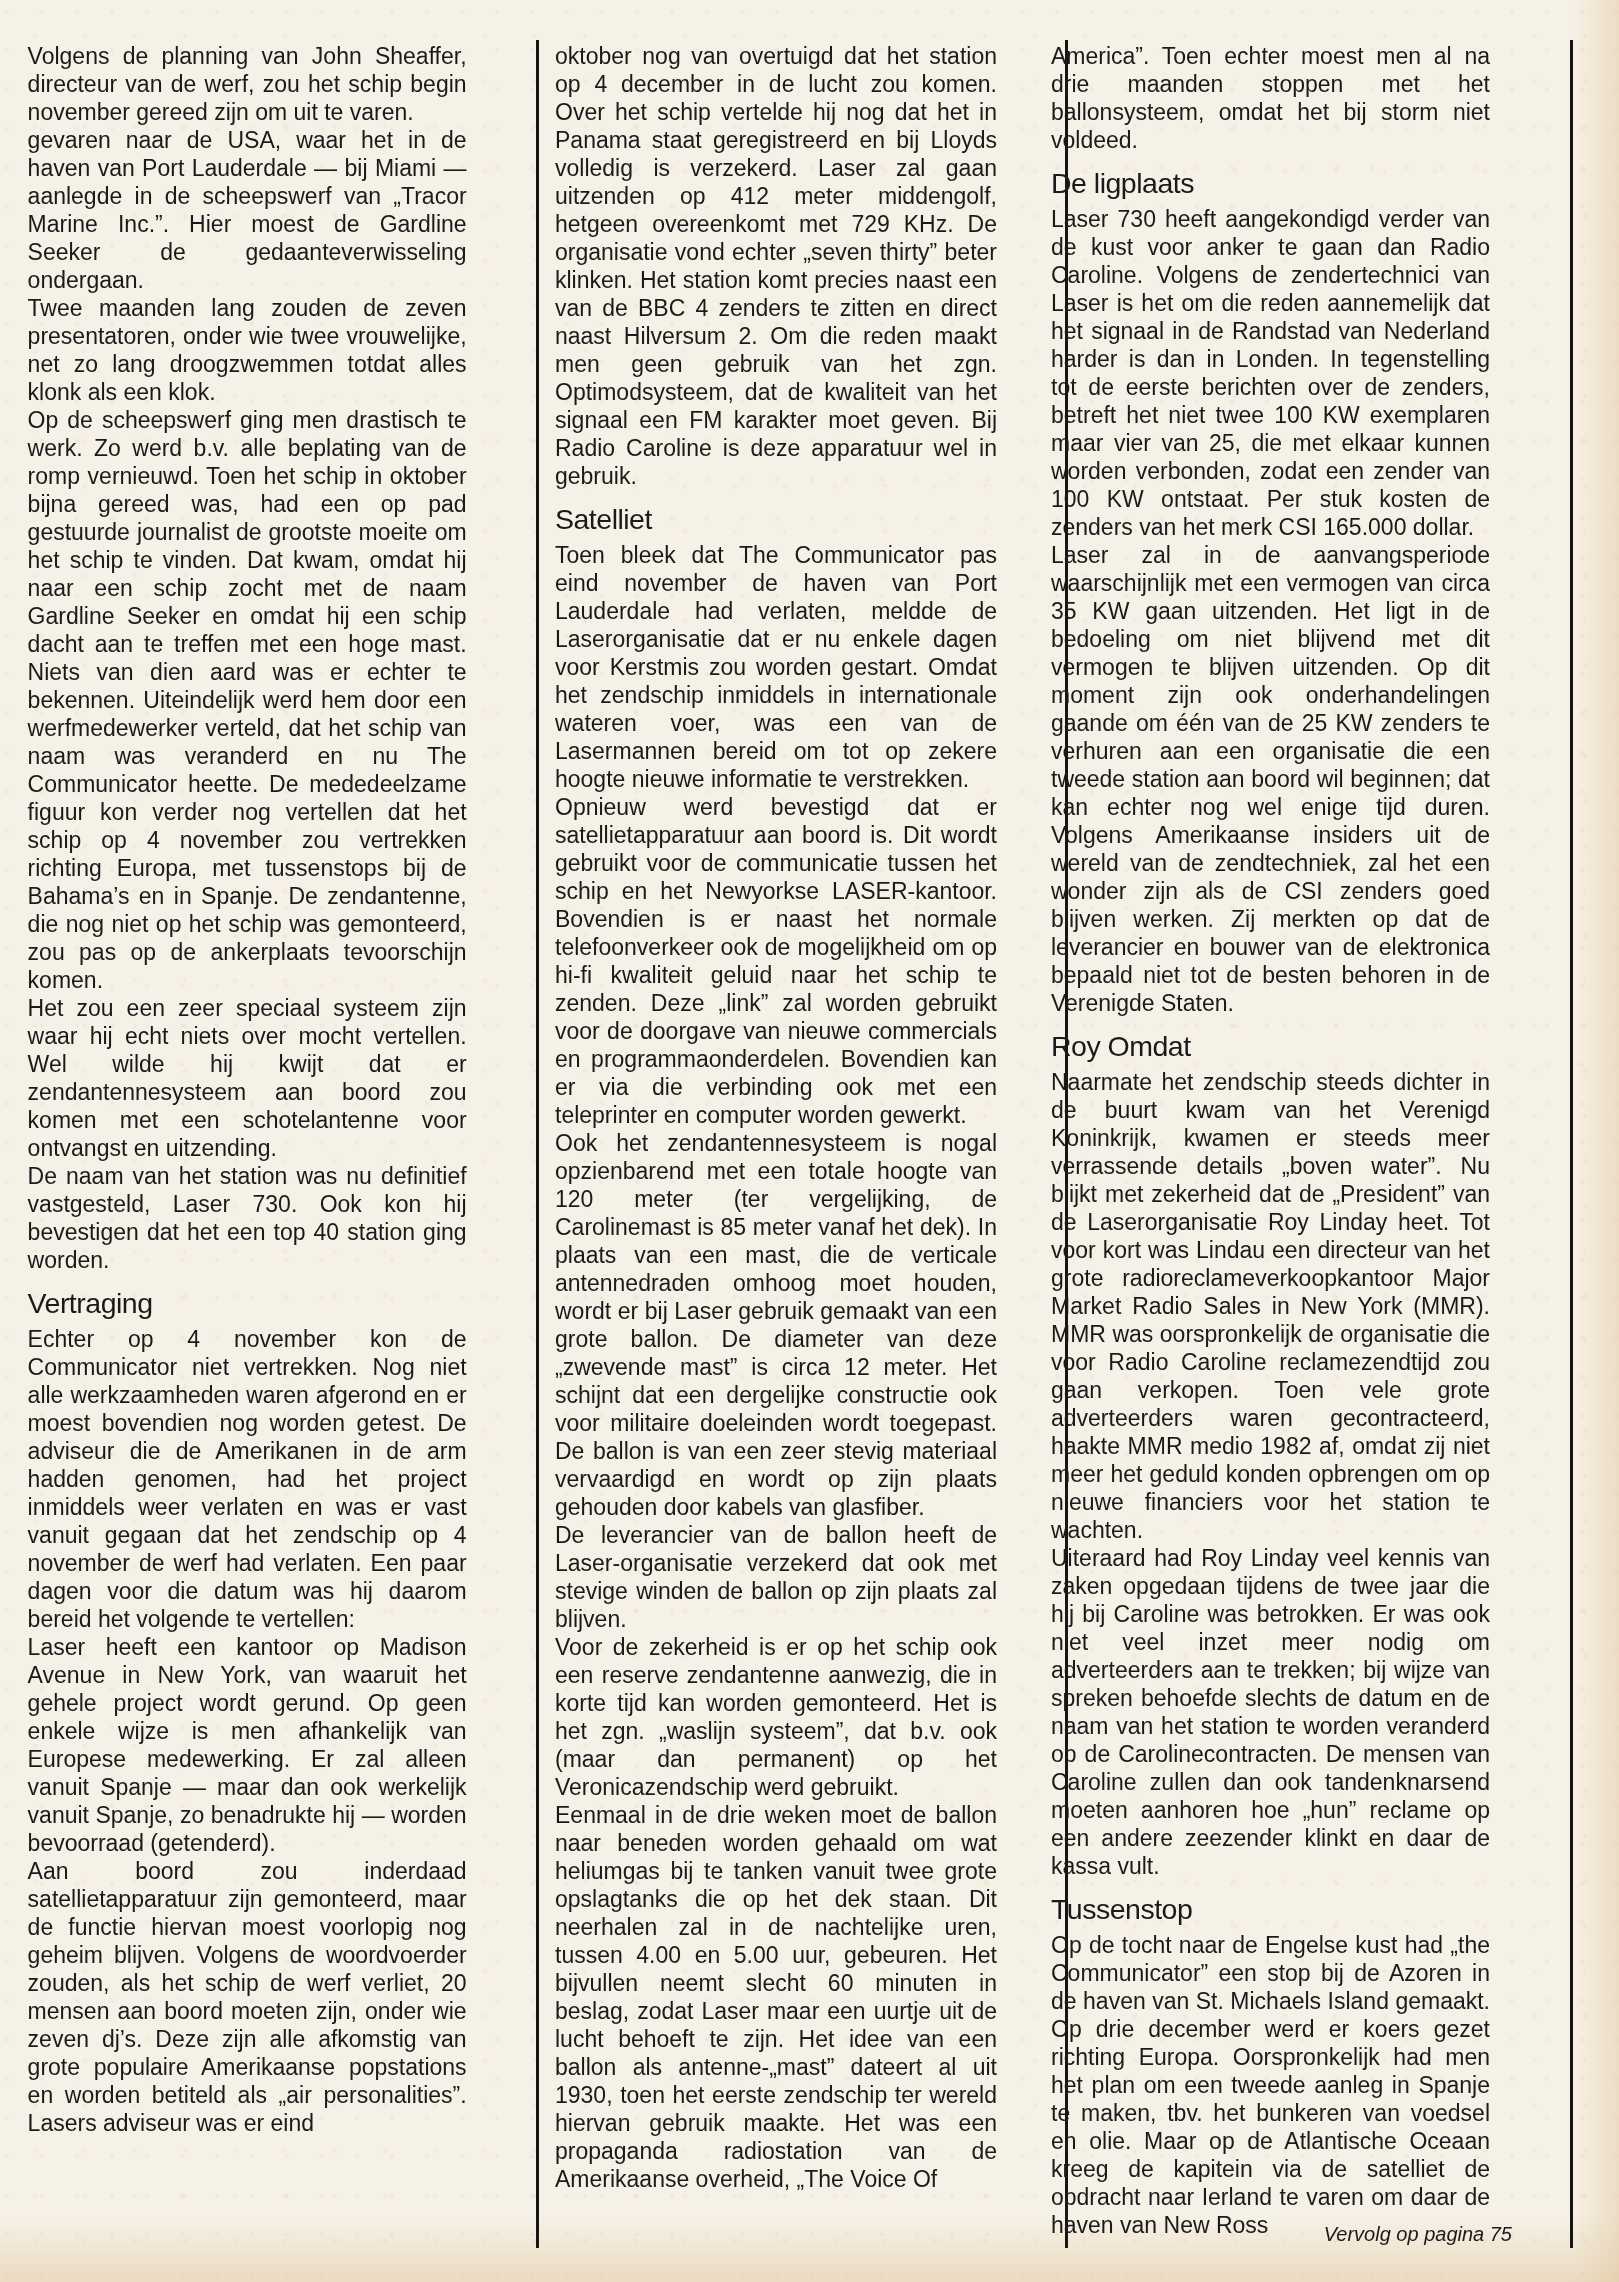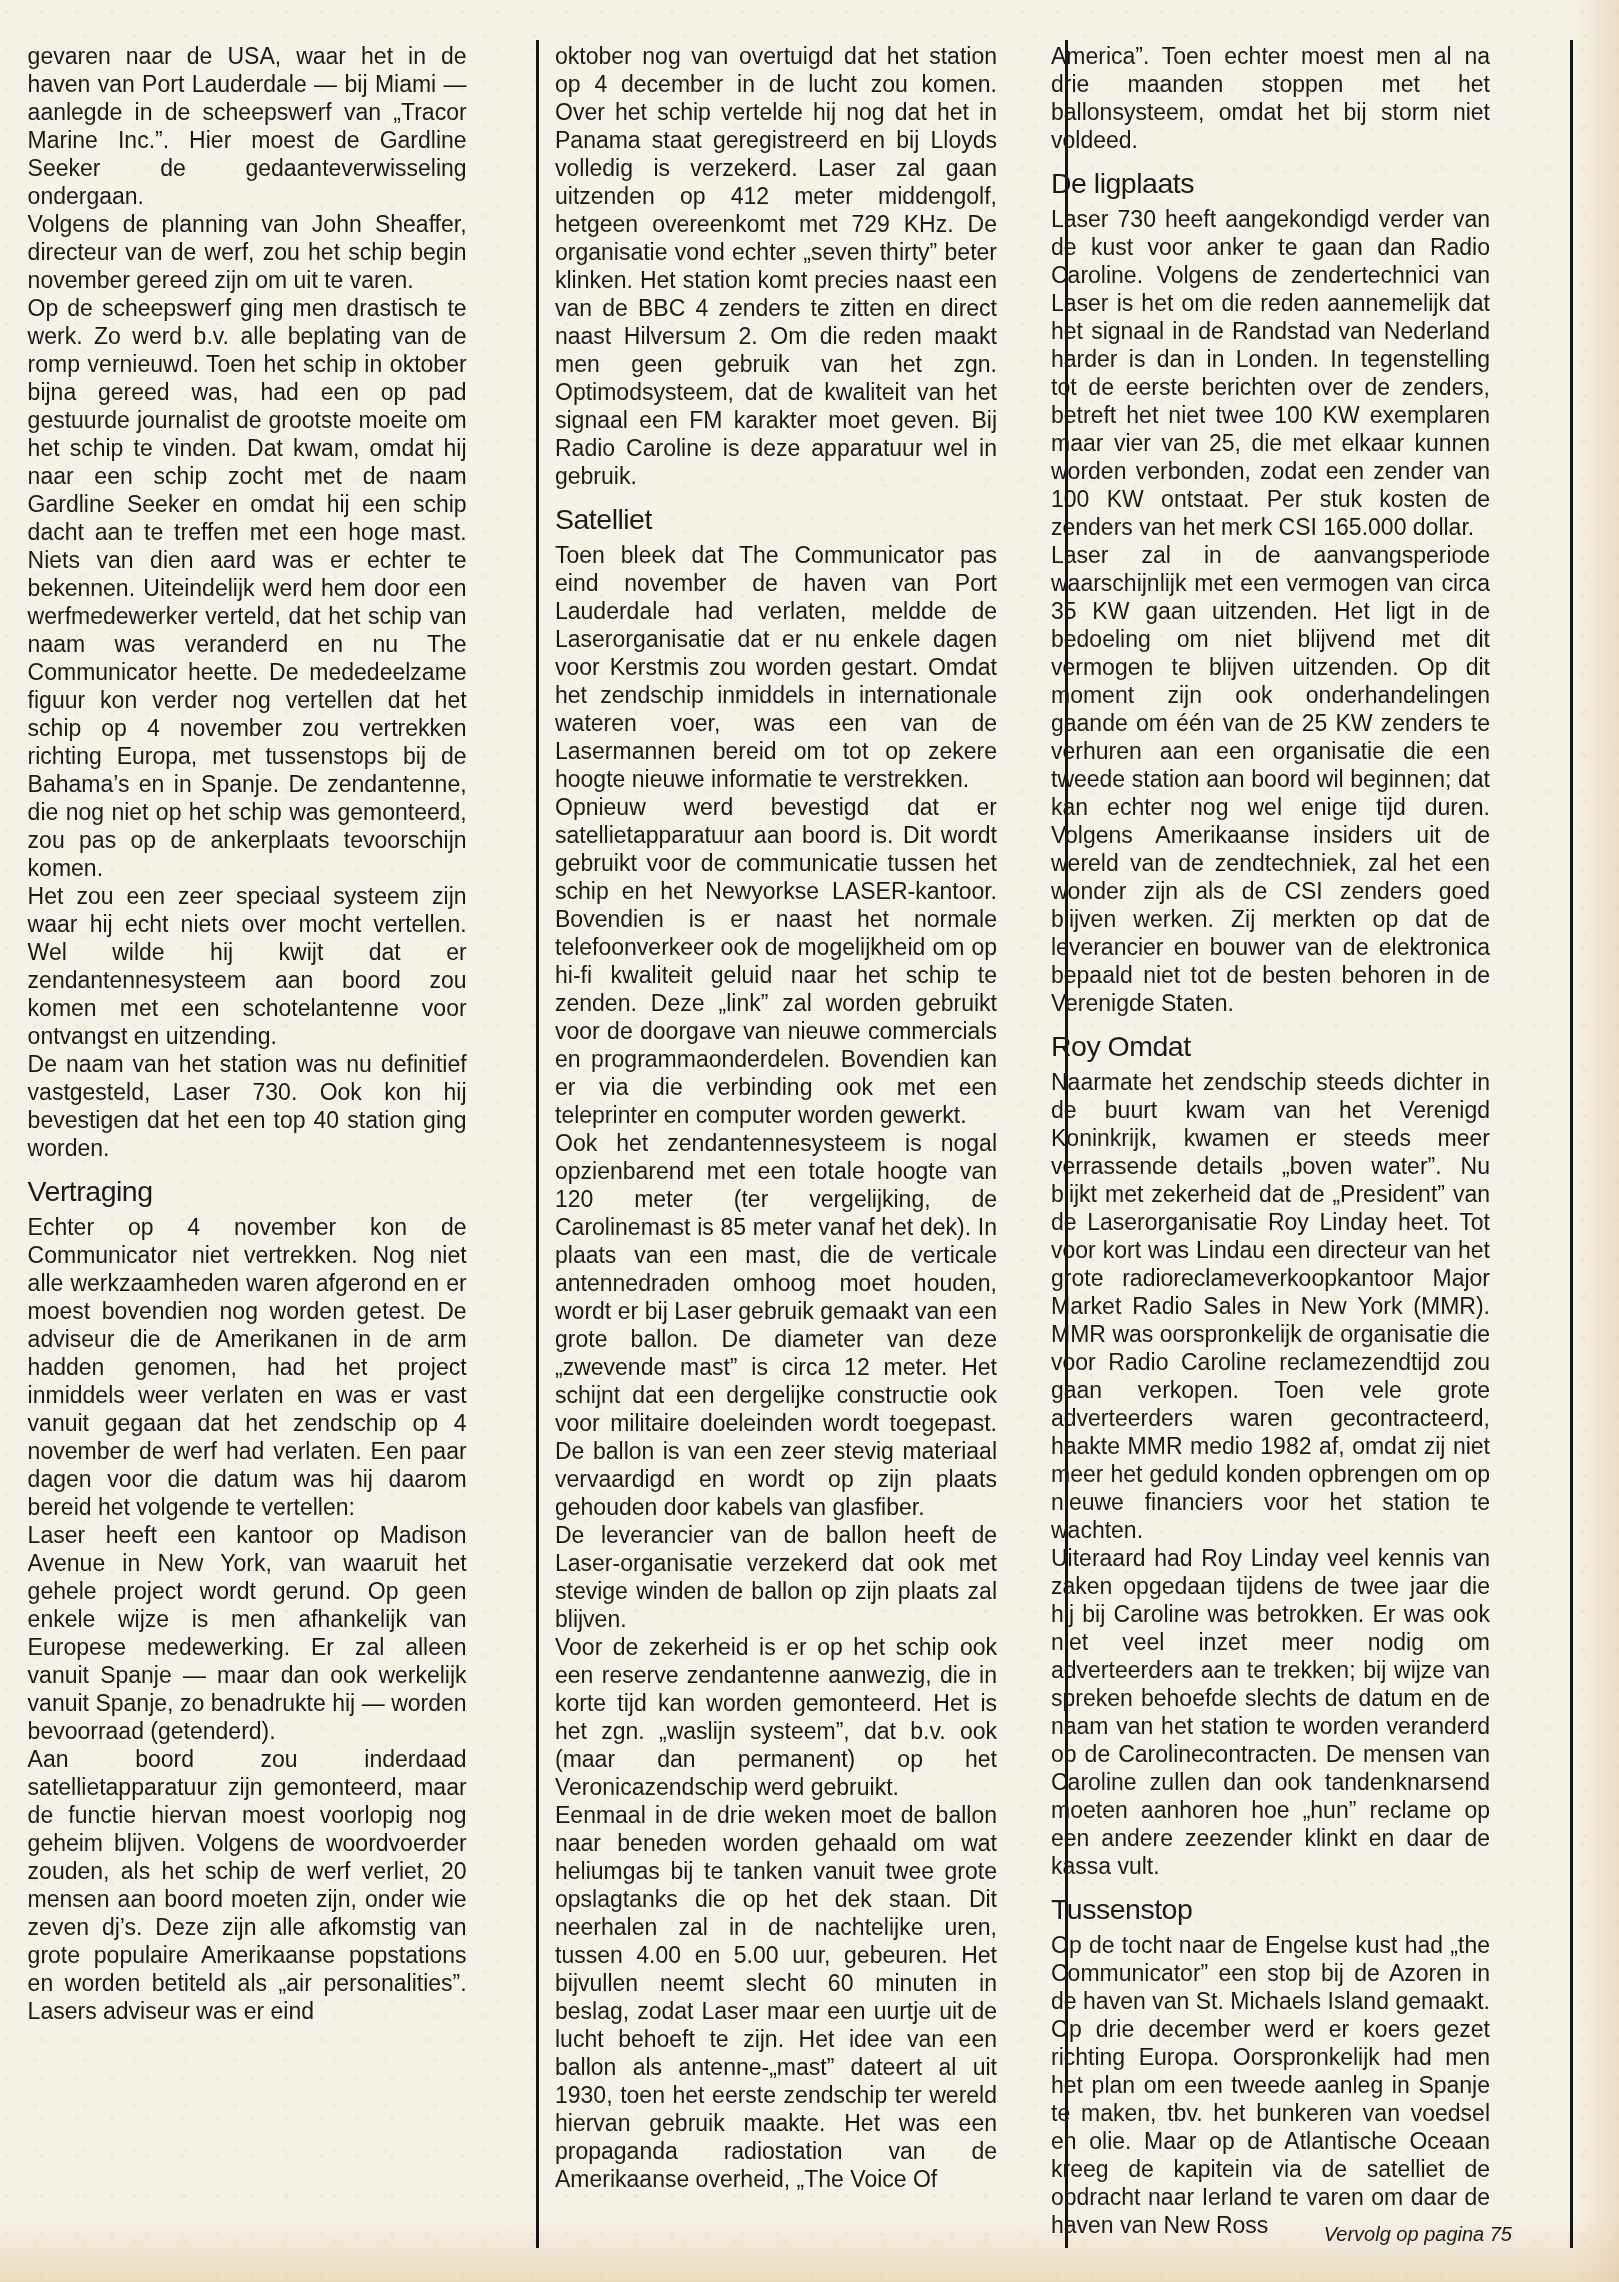--- a/index.html
+++ b/index.html
@@ -49,22 +49,23 @@
   }
 </style>
 </head>
 <body>
 
 <div class="page">
   <div class="bottom-grain"></div>
   <div class="right-grain"></div>
 
   <div class="col col1">
+      <p>Volgens de planning van John Sheaffer, directeur van de werf, zou het schip begin november gereed zijn om uit te varen.</p>
       <p>gevaren naar de USA, waar het in de haven van Port Lauderdale — bij Miami — aanlegde in de scheepswerf van „Tracor Marine Inc.”. Hier moest de Gardline Seeker de gedaanteverwisseling ondergaan.</p>
-      <p>Volgens de planning van John Sheaffer, directeur van de werf, zou het schip begin november gereed zijn om uit te varen.</p>
+      <p>Twee maanden lang zouden de zeven presentatoren, onder wie twee vrouwelijke, net zo lang droogzwemmen totdat alles klonk als een klok.</p>
       <p>Op de scheepswerf ging men drastisch te werk. Zo werd b.v. alle beplating van de romp vernieuwd. Toen het schip in oktober bijna gereed was, had een op pad gestuurde journalist de grootste moeite om het schip te vinden. Dat kwam, omdat hij naar een schip zocht met de naam Gardline Seeker en omdat hij een schip dacht aan te treffen met een hoge mast. Niets van dien aard was er echter te bekennen. Uiteindelijk werd hem door een werfmedewerker verteld, dat het schip van naam was veranderd en nu The Communicator heette. De mededeelzame figuur kon verder nog vertellen dat het schip op 4 november zou vertrekken richting Europa, met tussenstops bij de Bahama’s en in Spanje. De zendantenne, die nog niet op het schip was gemonteerd, zou pas op de ankerplaats tevoorschijn komen.</p>
       <p>Het zou een zeer speciaal systeem zijn waar hij echt niets over mocht vertellen. Wel wilde hij kwijt dat er zendantennesysteem aan boord zou komen met een schotelantenne voor ontvangst en uitzending.</p>
       <p>De naam van het station was nu definitief vastgesteld, Laser 730. Ook kon hij bevestigen dat het een top 40 station ging worden.</p>
       <h2>Vertraging</h2>
       <p>Echter op 4 november kon de Communicator niet vertrekken. Nog niet alle werkzaamheden waren afgerond en er moest bovendien nog worden getest. De adviseur die de Amerikanen in de arm hadden genomen, had het project inmiddels weer verlaten en was er vast vanuit gegaan dat het zendschip op 4 november de werf had verlaten. Een paar dagen voor die datum was hij daarom bereid het volgende te vertellen:</p>
       <p>Laser heeft een kantoor op Madison Avenue in New York, van waaruit het gehele project wordt gerund. Op geen enkele wijze is men afhankelijk van Europese medewerking. Er zal alleen vanuit Spanje — maar dan ook werkelijk vanuit Spanje, zo benadrukte hij — worden bevoorraad (getenderd).</p>
       <p>Aan boord zou inderdaad satellietapparatuur zijn gemonteerd, maar de functie hiervan moest voorlopig nog geheim blijven. Volgens de woordvoerder zouden, als het schip de werf verliet, 20 mensen aan boord moeten zijn, onder wie zeven dj’s. Deze zijn alle afkomstig van grote populaire Amerikaanse popstations en worden betiteld als „air personalities”. Lasers adviseur was er eind</p>
     </div>
   <div class="rule rule1"></div>
 

